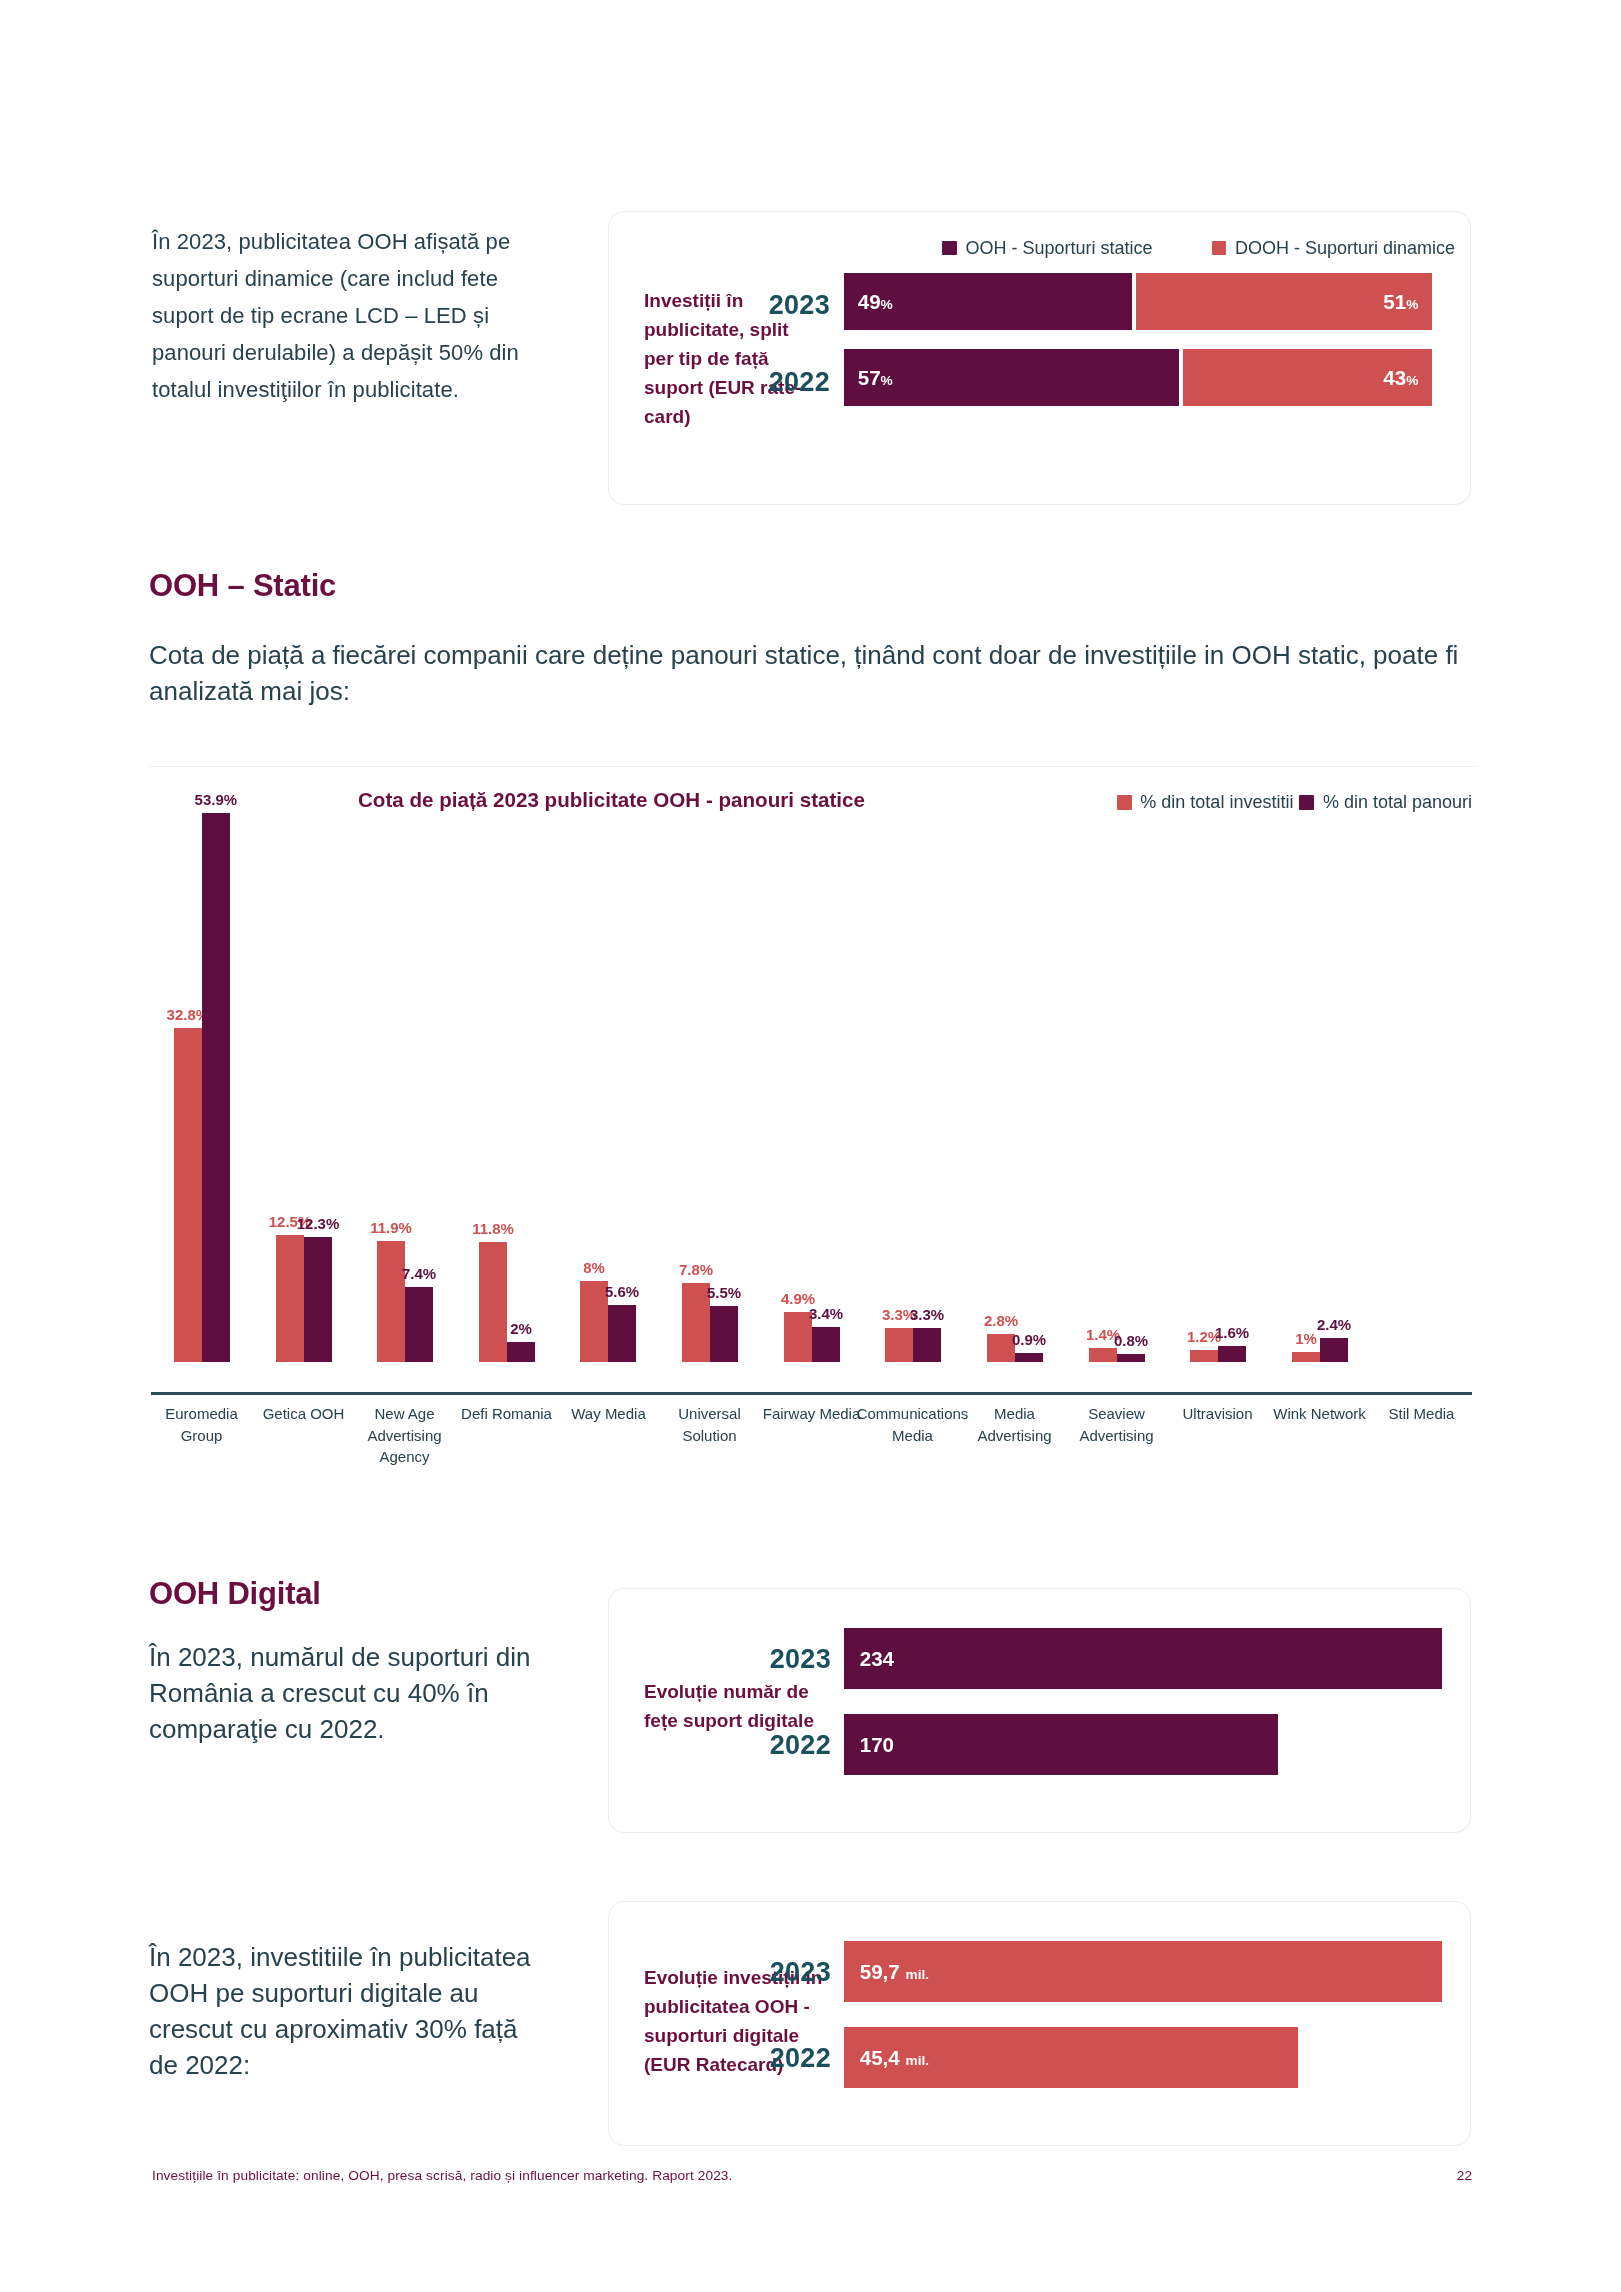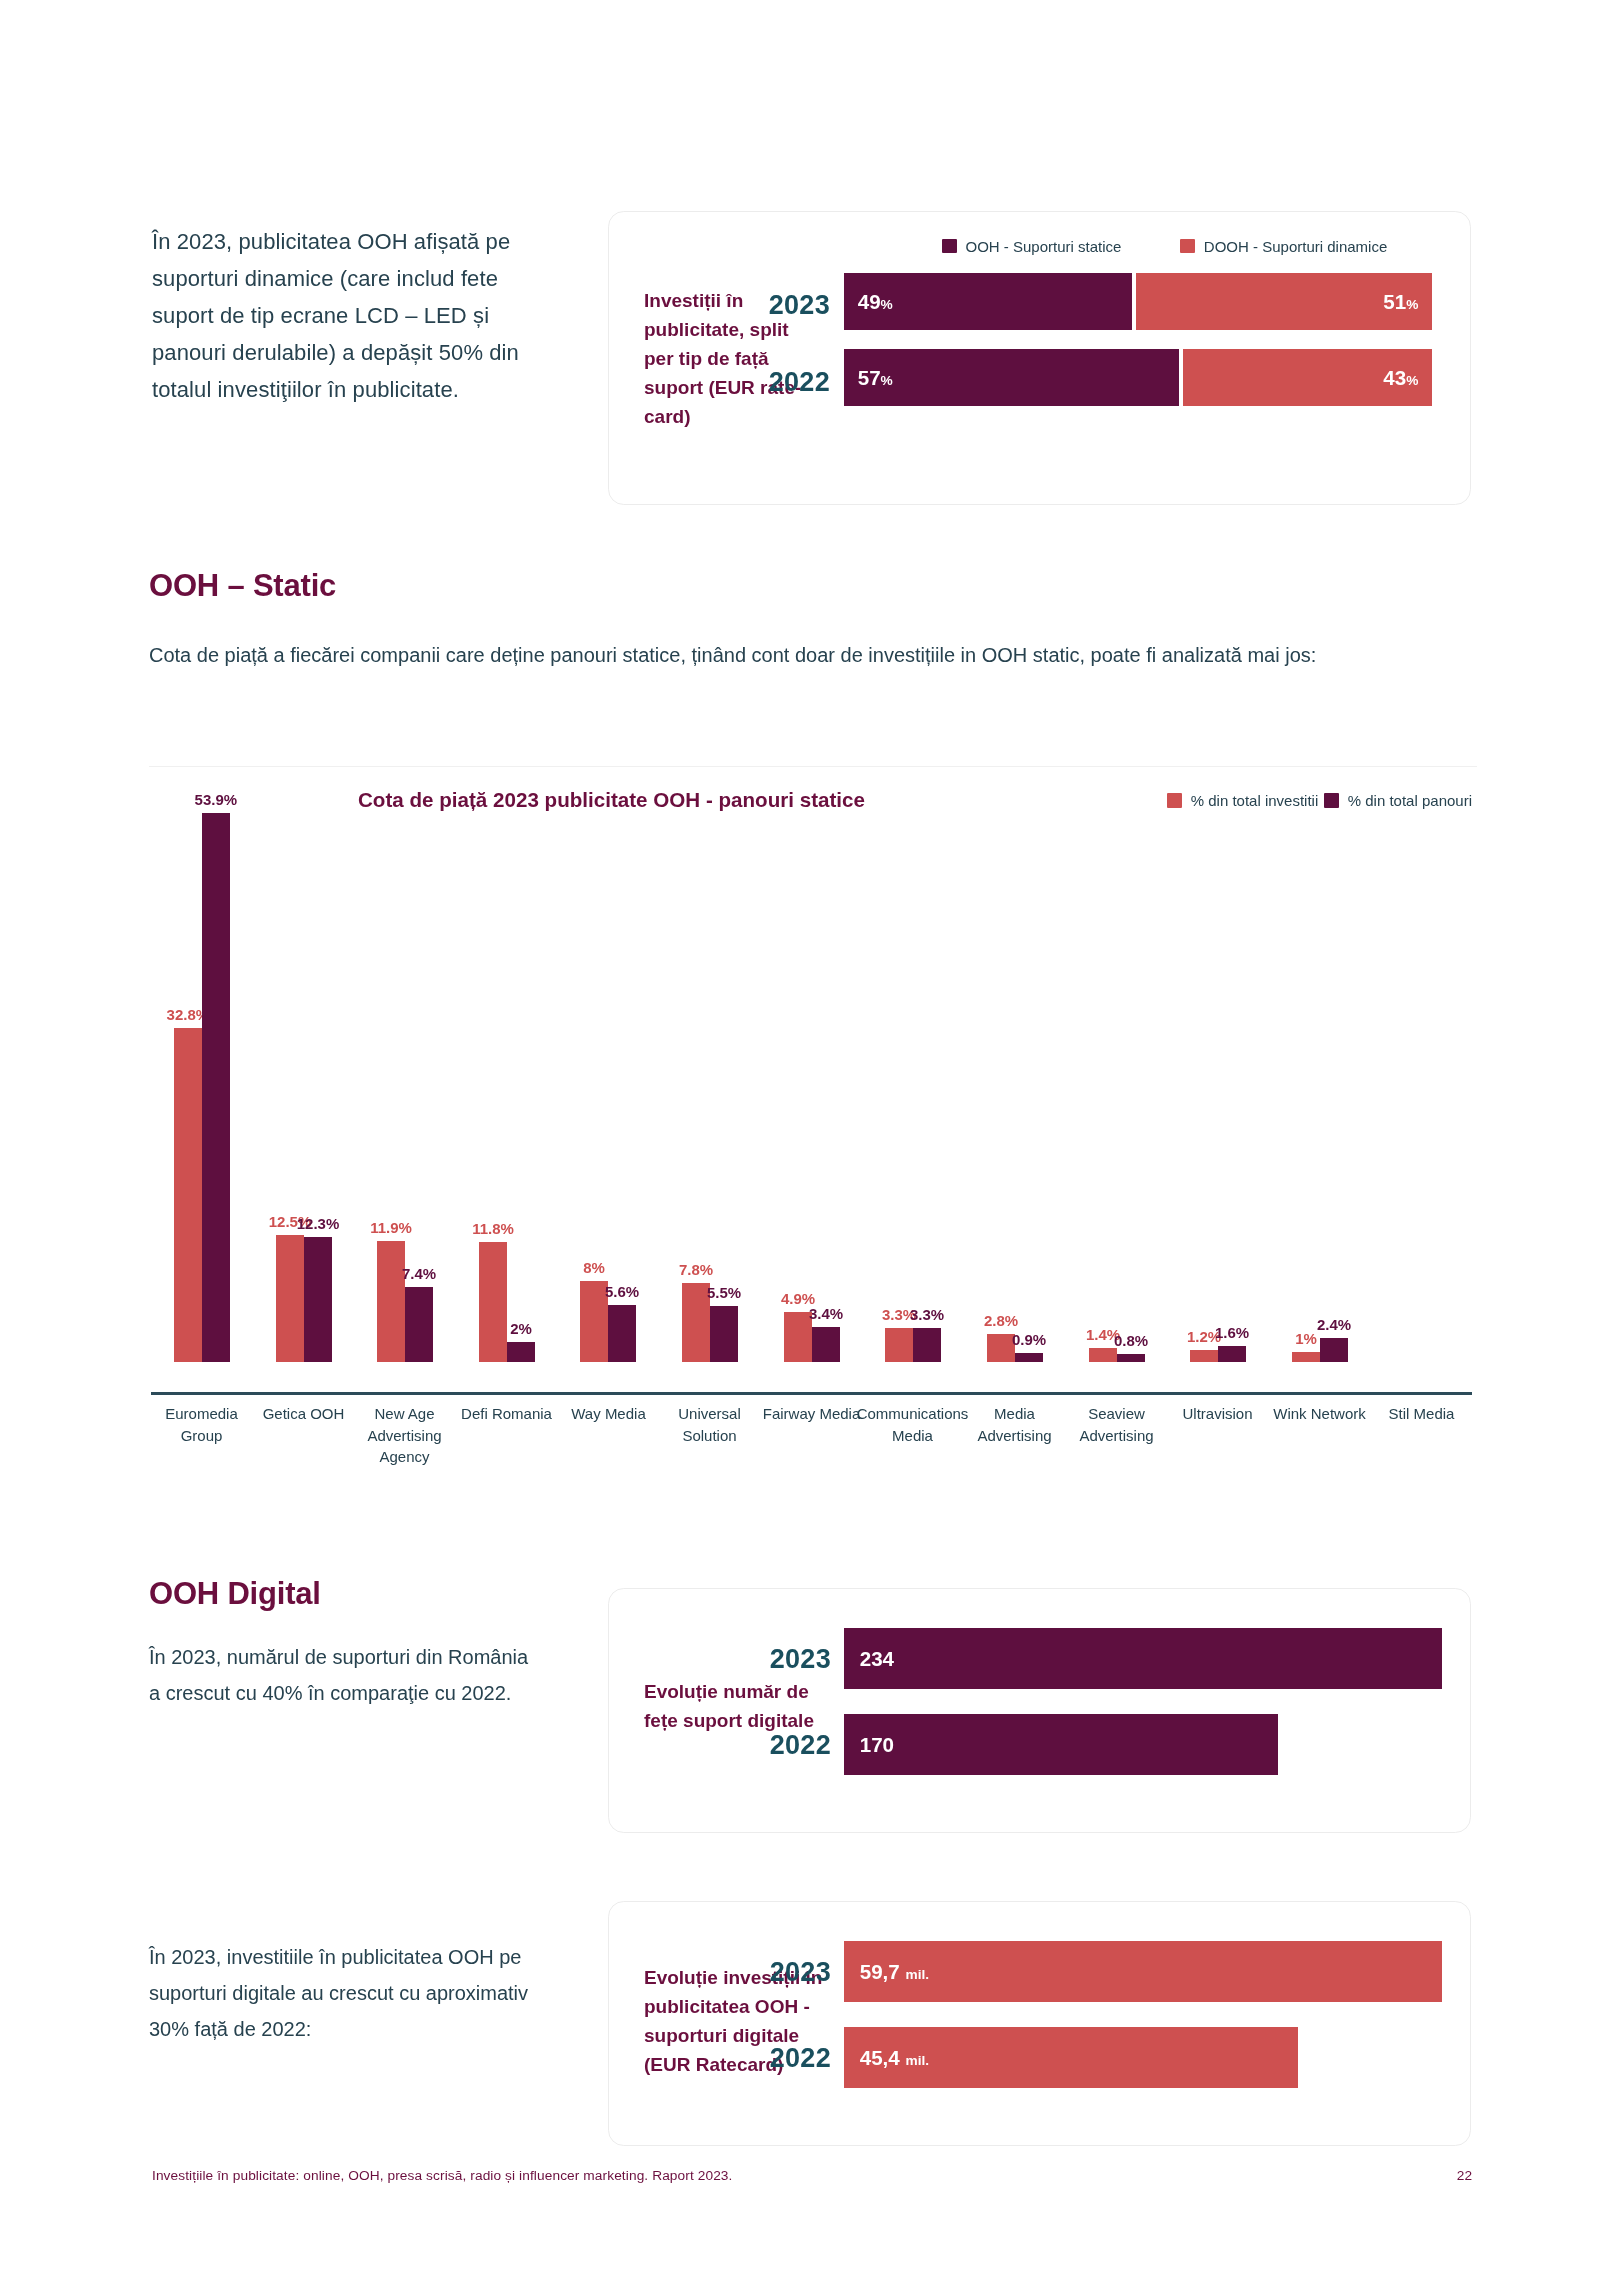--- a/index.html
+++ b/index.html
@@ -24,38 +24,38 @@
   #card-top{left:608px;top:211px;width:863px;height:294px;}
 
   .card-label{
     position:absolute;color:#6b0f3e;font-size:19px;line-height:29px;
     font-weight:700;
   }
 
   .legend-row{position:absolute;display:flex;align-items:center;gap:45px;}
   .legend-item{display:flex;align-items:center;gap:8.8px;}
   .legend-swatch{width:14.7px;height:14.7px;display:inline-block;border-radius:1px;}
-  .legend-text{font-size:15px;color:#27424f;white-space:nowrap;}
+  .legend-text{font-size:18px;color:#27424f;white-space:nowrap;}
 
   .yearlab{
     position:absolute;font-size:27px;font-weight:700;color:#1a4f5e;
     text-align:right;letter-spacing:0.3px;
   }
 
   .hbar{position:absolute;display:flex;align-items:center;box-sizing:border-box;}
   .hbar .v{font-size:20.6px;font-weight:700;color:#fff;white-space:nowrap;}
   .hbar .vsmall{font-size:13.7px;font-weight:700;}
 
   
   .h2{
     position:absolute;color:#6b0f3e;font-size:31px;font-weight:700;
     letter-spacing:-0.2px;
   }
   .body-p{
-    position:absolute;color:#27424f;font-size:20px;line-height:36px;
+    position:absolute;color:#27424f;font-size:26px;line-height:36px;
   }
 
   hr.sep{
     position:absolute;border:none;border-top:1.6px solid #f0f0f0;margin:0;
   }
 
   
   #chart{position:absolute;left:147px;top:784px;width:1333px;height:745px;}
   #chart .plot{position:absolute;left:0;top:29px;width:1333px;height:578px;}
   #chart .axis{

